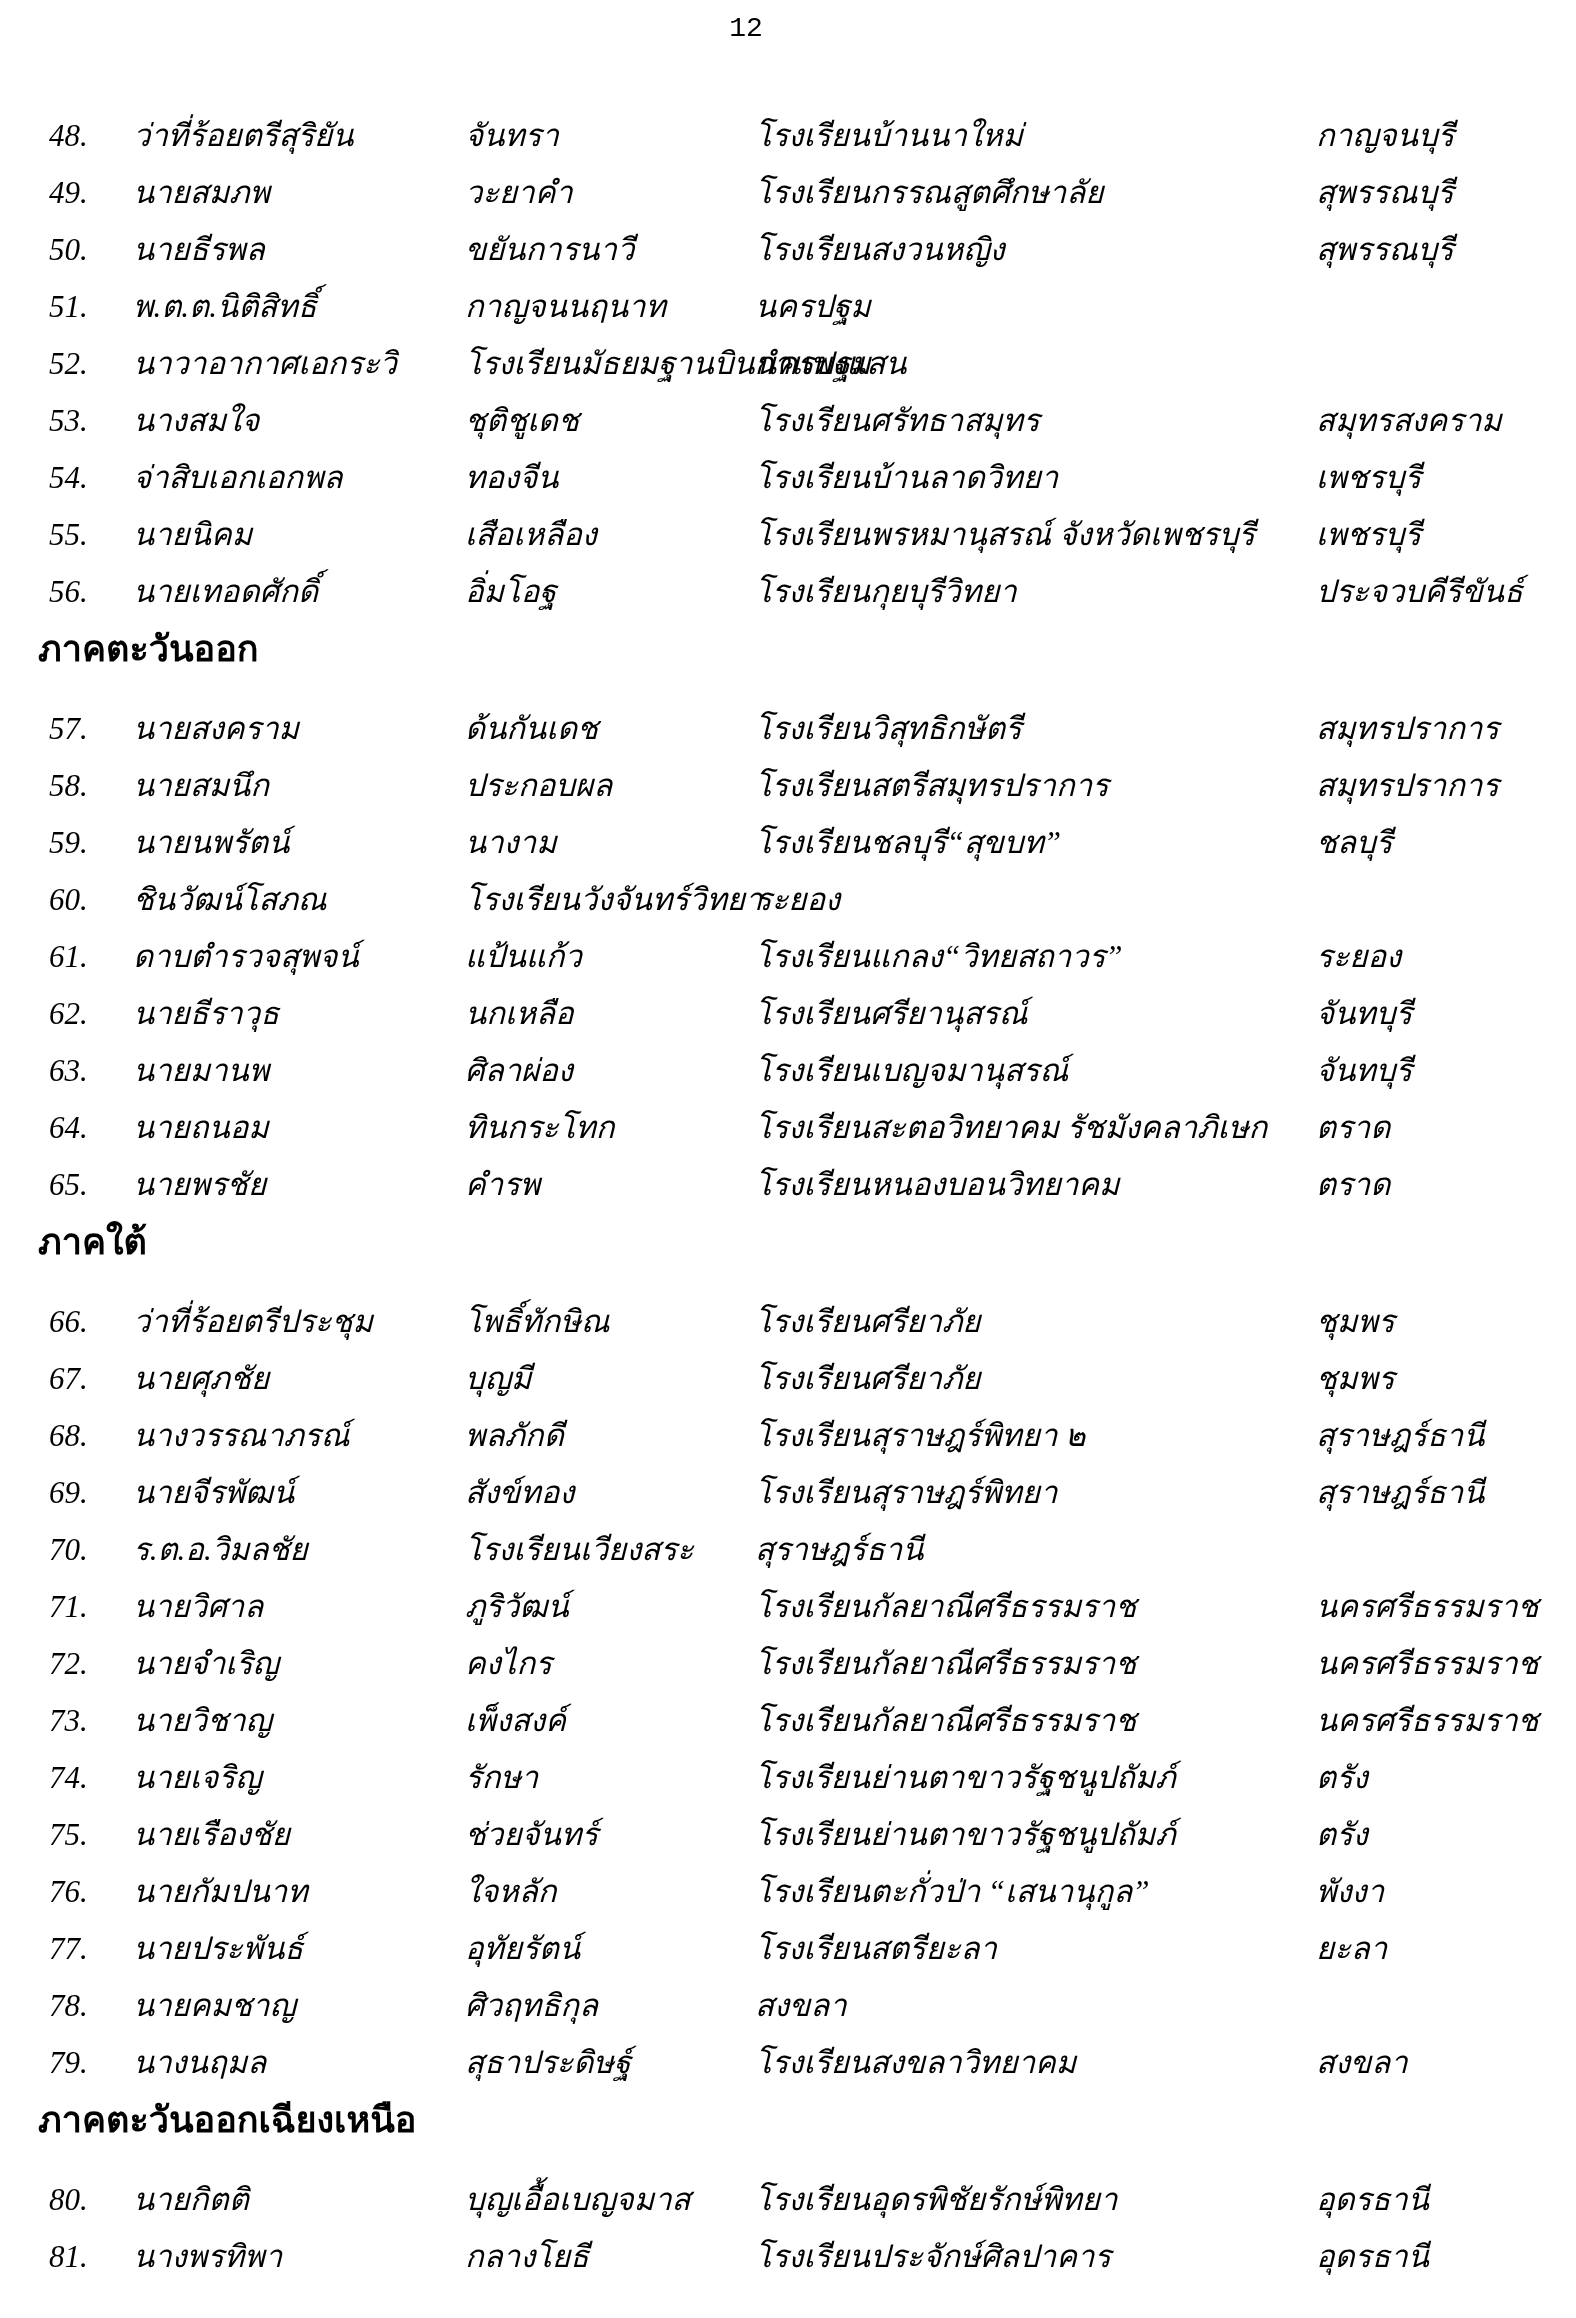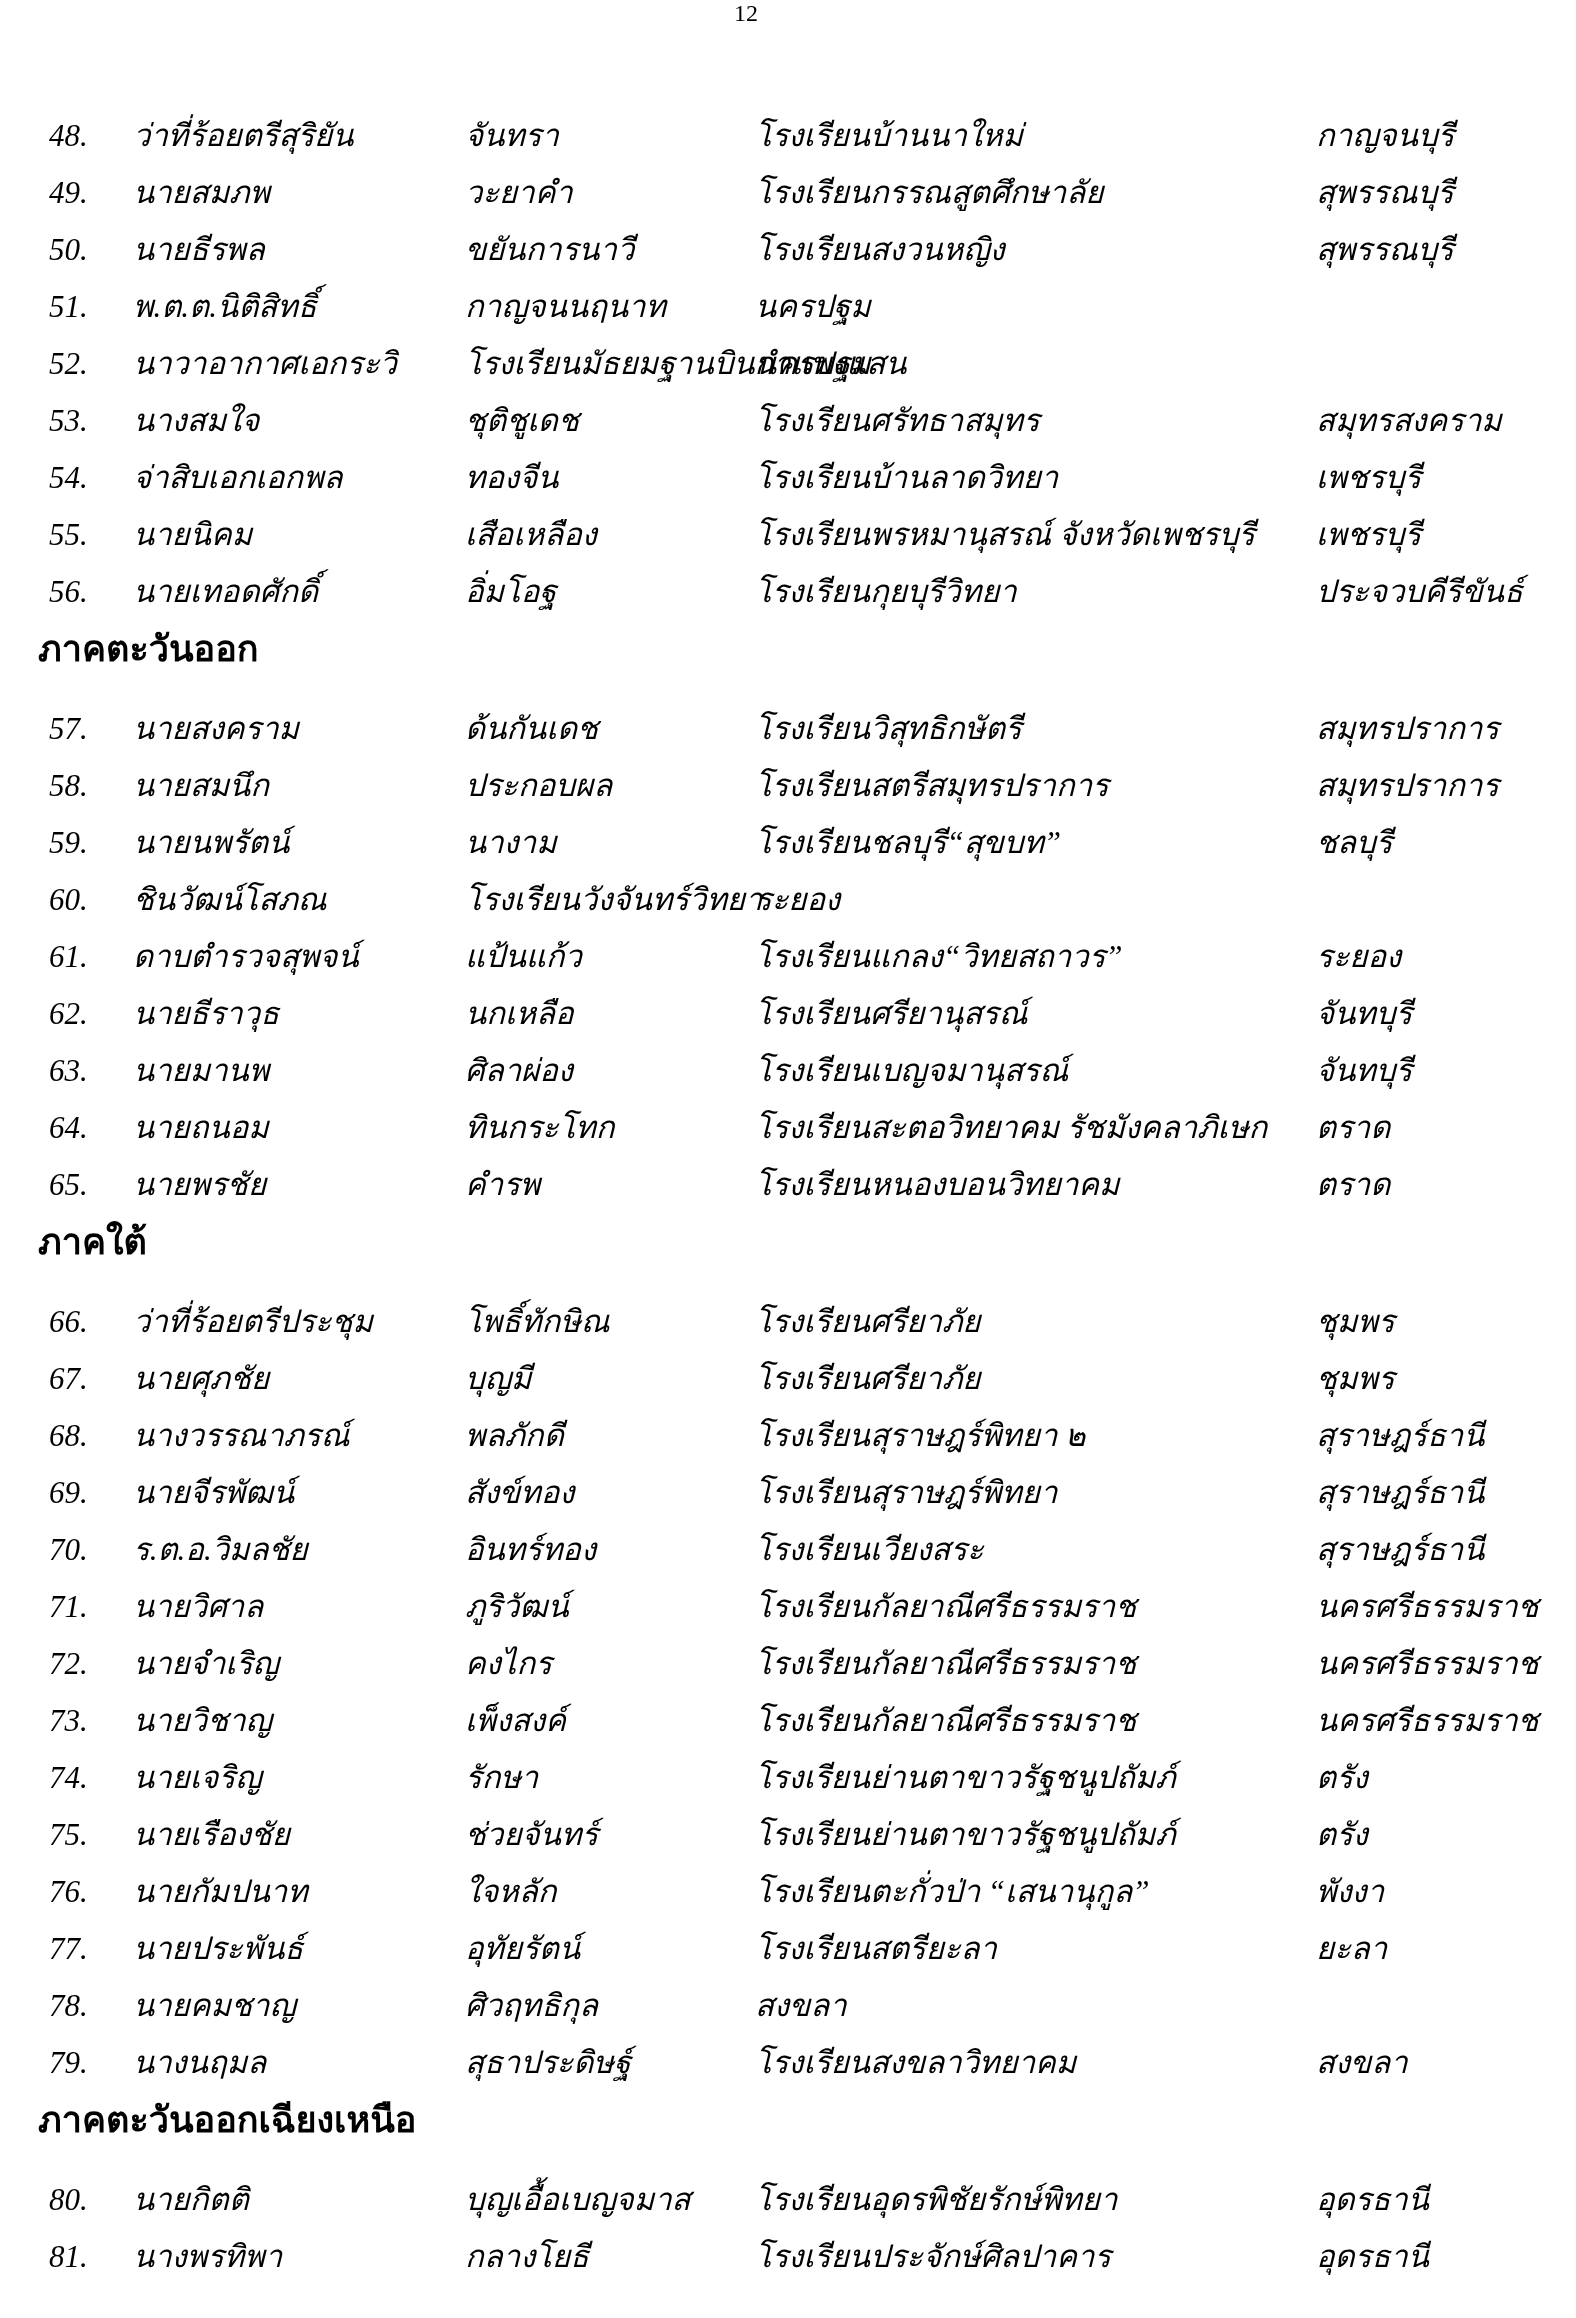--- a/index.html
+++ b/index.html
@@ -10,26 +10,26 @@
     width: 1576px;
     height: 2319px;
     position: relative;
     background: #ffffff;
     color: #000000;
     overflow: hidden;
     font-family: "Liberation Serif", "DejaVu Serif", serif;
   }
   .page-number {
     position: absolute;
-    top: 0;
+    top: 14px;
     left: 746px;
     transform: translateX(-50%);
-    font-size: 24px;
+    font-size: 28px;
     line-height: 1.1;
-    font-family: Liberation Serif, serif;
+    font-family: Liberation Mono, monospace;
   }
   .roster {
     position: absolute;
     top: 107px;
     left: 0;
     width: 1576px;
   }
   .roster-row {
     display: grid;
     grid-template-columns: 84px 332px 290px 561px 1fr;
@@ -211,21 +211,20 @@
     <div class="roster-row">
     <span>69.</span>
     <span>นายจีรพัฒน์</span>
     <span>สังข์ทอง</span>
     <span>โรงเรียนสุราษฎร์พิทยา</span>
     <span>สุราษฎร์ธานี</span>
   </div>
     <div class="roster-row">
     <span>70.</span>
     <span>ร.ต.อ.วิมลชัย</span>
-    <span>อินทร์ทอง</span>
     <span>โรงเรียนเวียงสระ</span>
     <span>สุราษฎร์ธานี</span>
   </div>
     <div class="roster-row">
     <span>71.</span>
     <span>นายวิศาล</span>
     <span>ภูริวัฒน์</span>
     <span>โรงเรียนกัลยาณีศรีธรรมราช</span>
     <span>นครศรีธรรมราช</span>
   </div>

